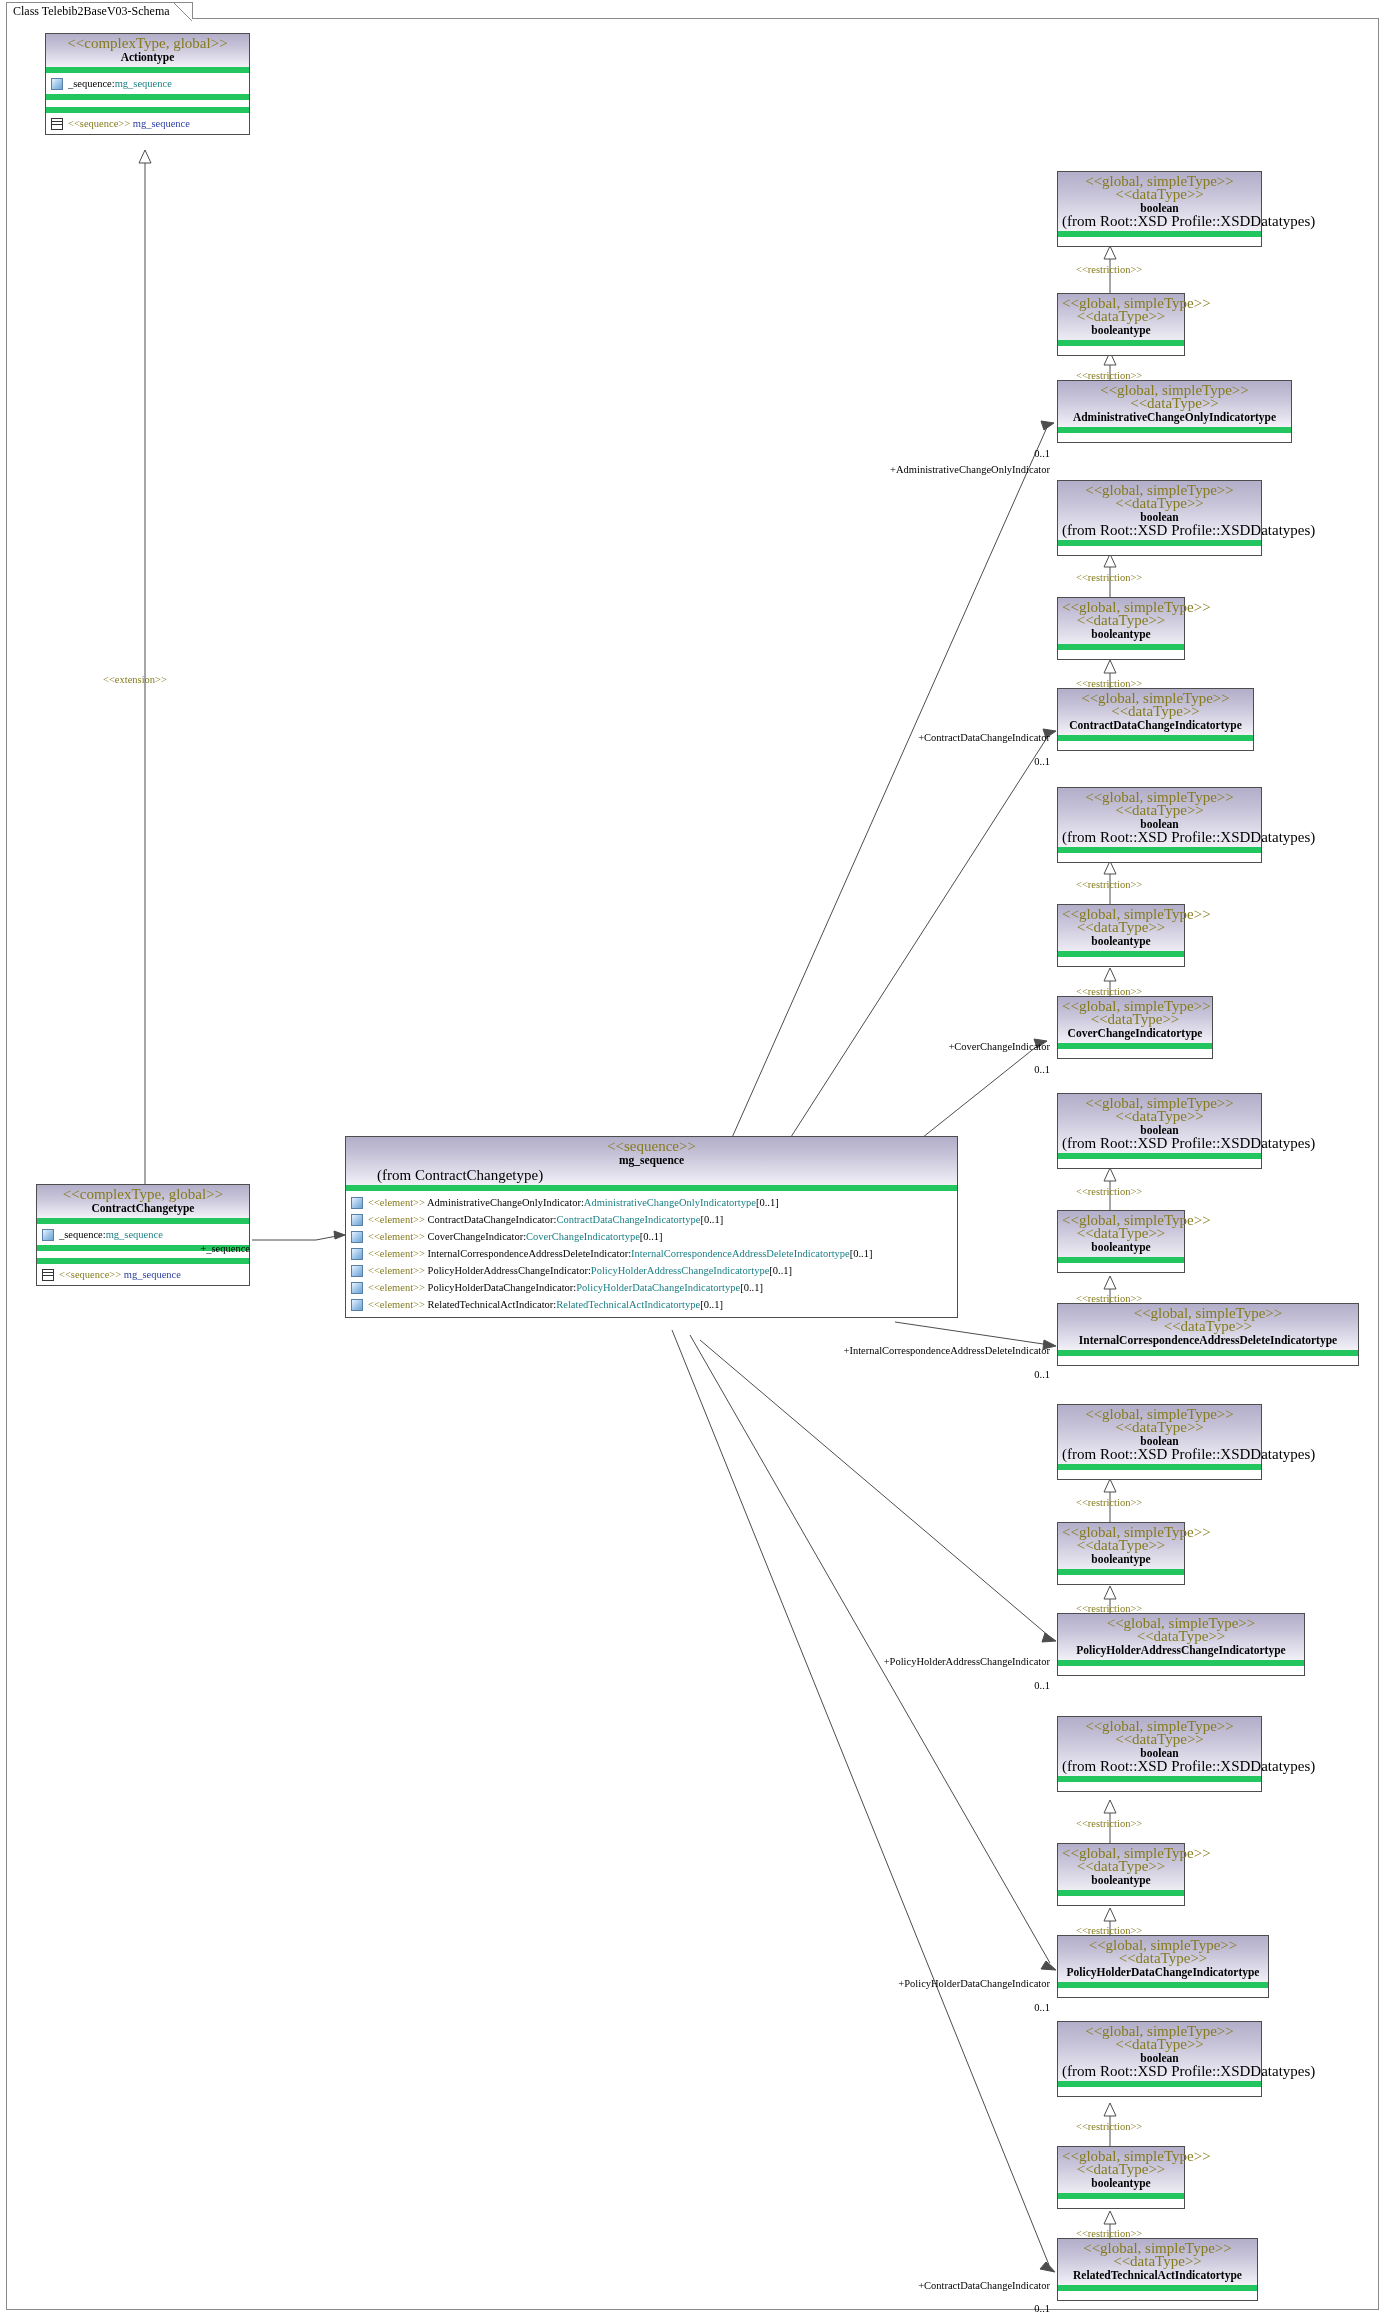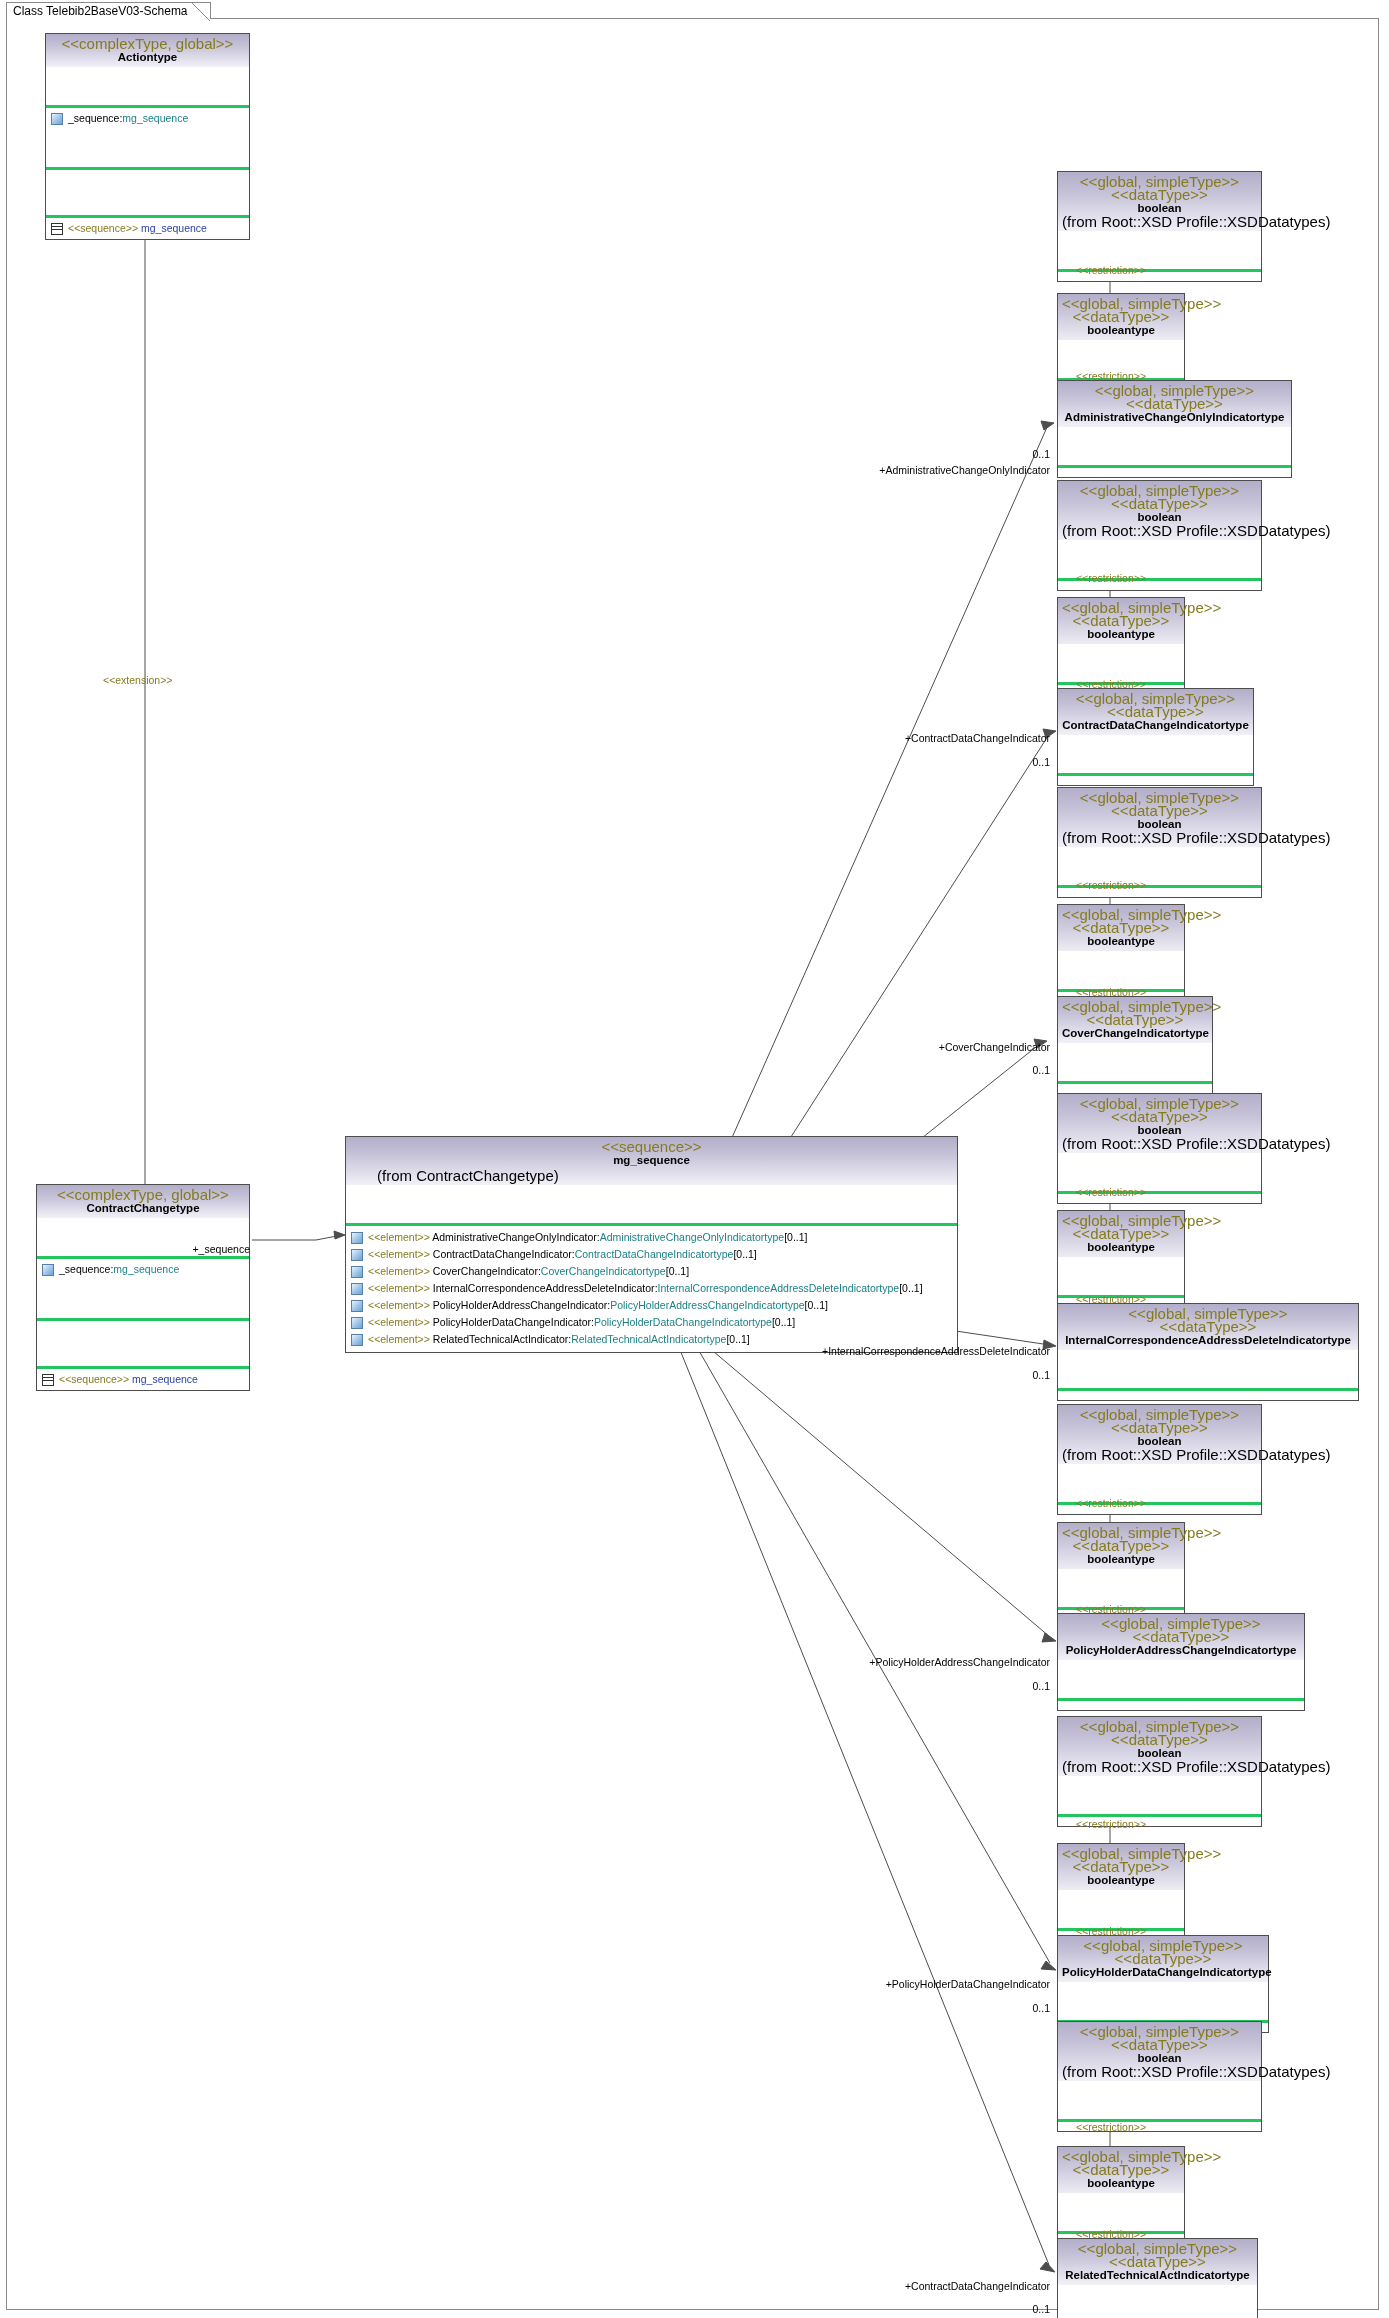--- a/index.html
+++ b/index.html
@@ -3,20 +3,21 @@
 <meta charset="utf-8">
 <style>
   html,body{margin:0;padding:0;background:#ffffff;}
   body{font-family:"Liberation Sans", sans-serif;}
   #canvas{
     position:relative;
     width:1389px;
     height:2318px;
     background:#ffffff;
     overflow:hidden;
+    font-family:Liberation Serif, serif;
   }
   
   .frame{
     position:absolute;
     left:6px; top:18px;
     width:1373px; height:2292px;
     border:1px solid #8a8a8a;
     background:#ffffff;
     box-sizing:border-box;
   }
@@ -73,24 +74,23 @@
     color:#000;
     white-space:nowrap;
   }
   .fromline{
     font-size:15px;
     line-height:13px;
     color:#000;
     white-space:nowrap;
   }
   .uml .sec{
-    border-top:3px solid #22c55e;
+    border-top:6px solid #22c55e;
     padding:2px 3px;
     background:#ffffff;
-    margin-top:38px;
   }
   .uml .sec.empty{height:7px;padding:0;}
   .uml .sec.thin{height:9px;padding:0;}
   .row{
     display:flex;
     align-items:center;
     gap:5px;
     line-height:15px;
     white-space:nowrap;
     font-size:10.5px;

